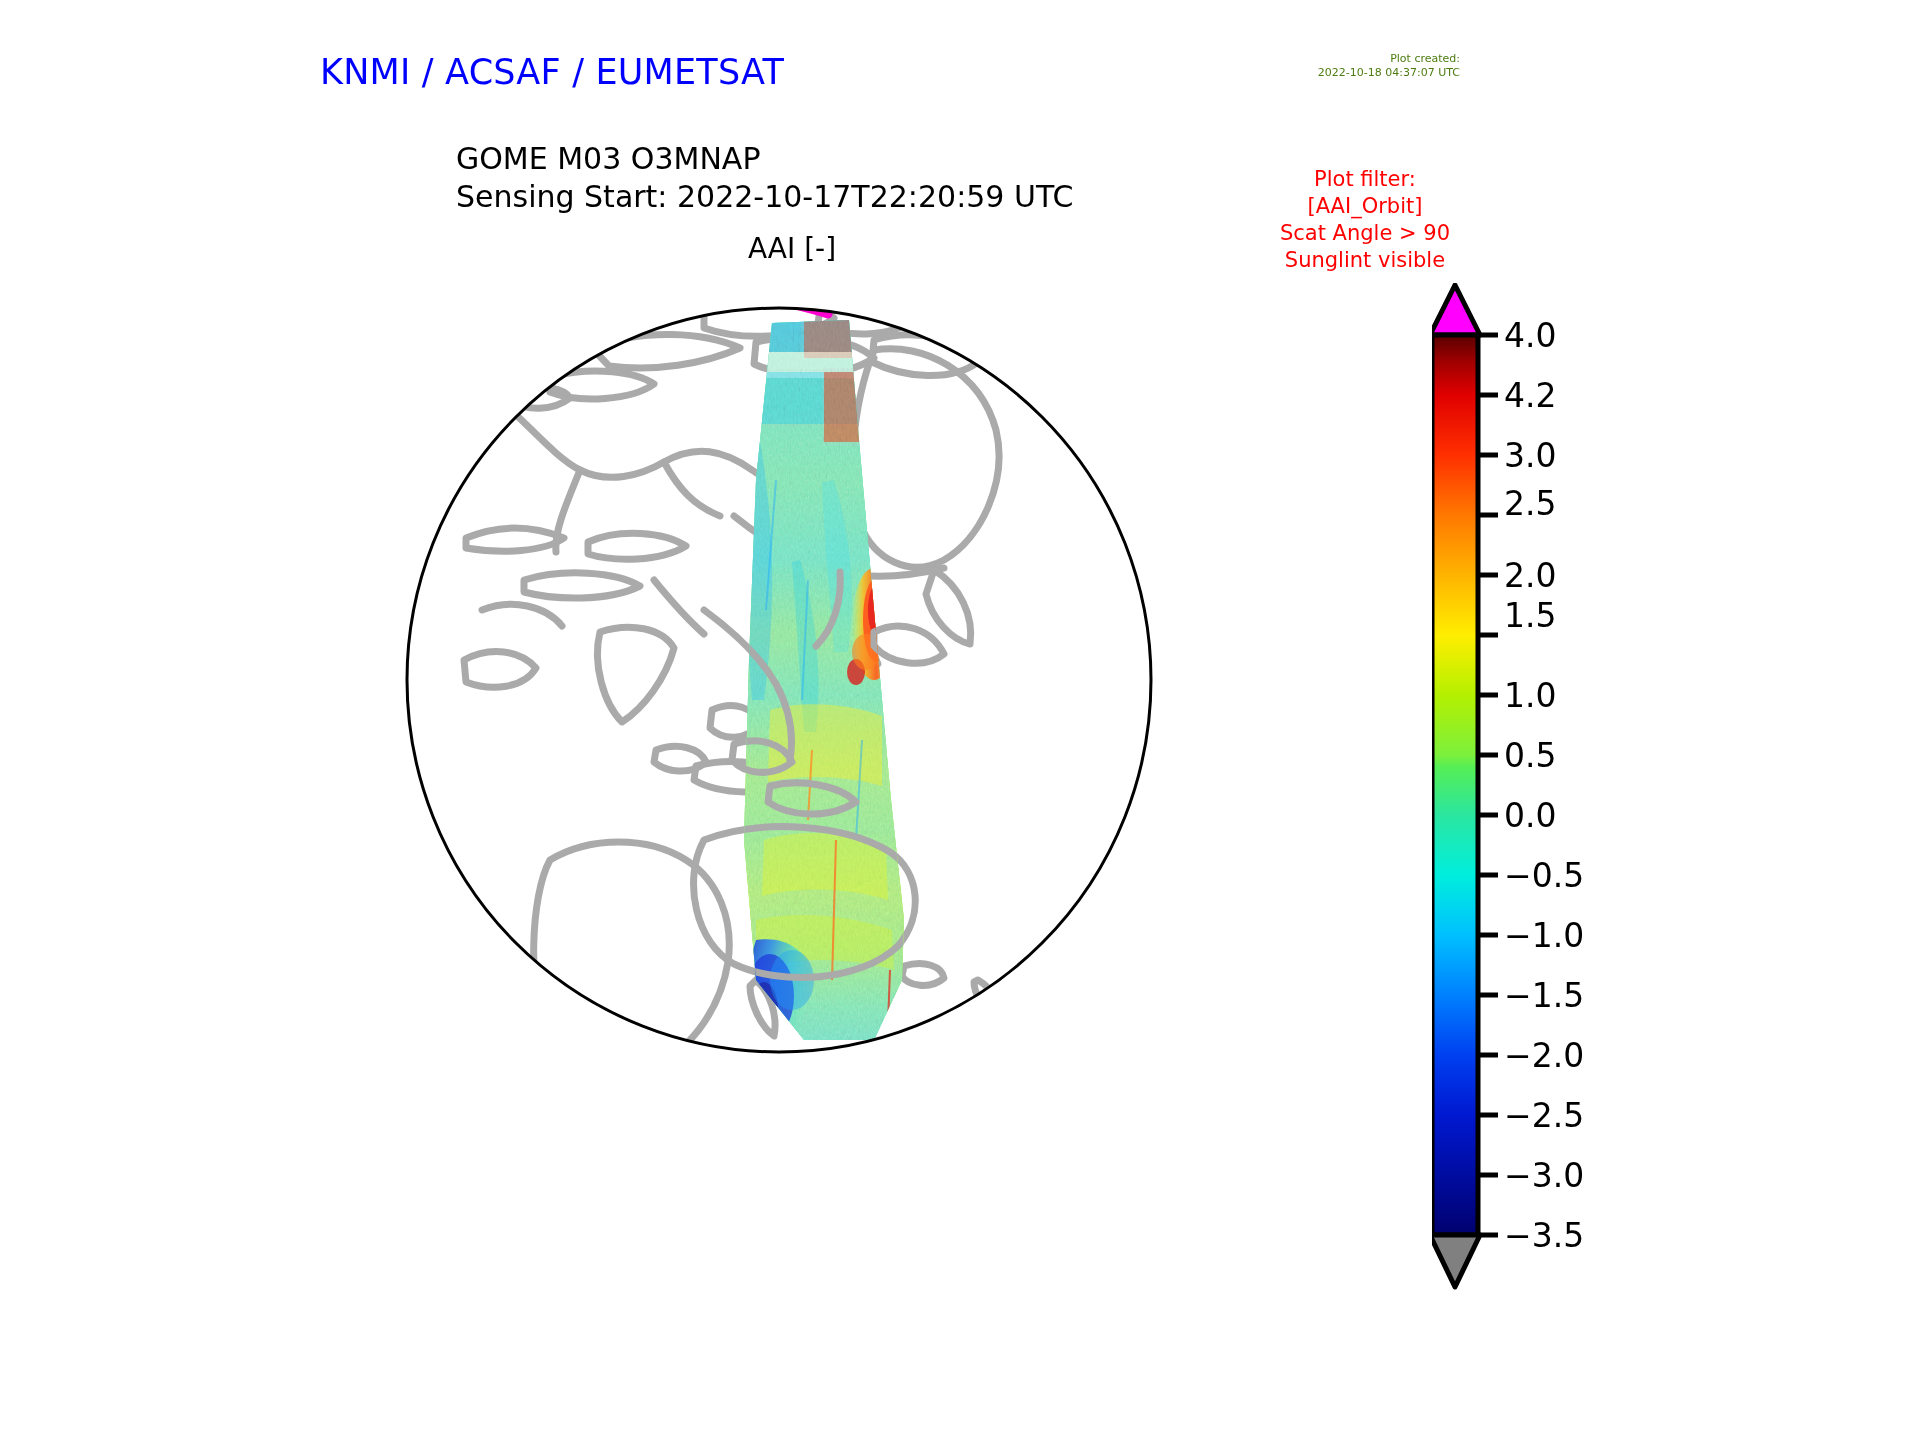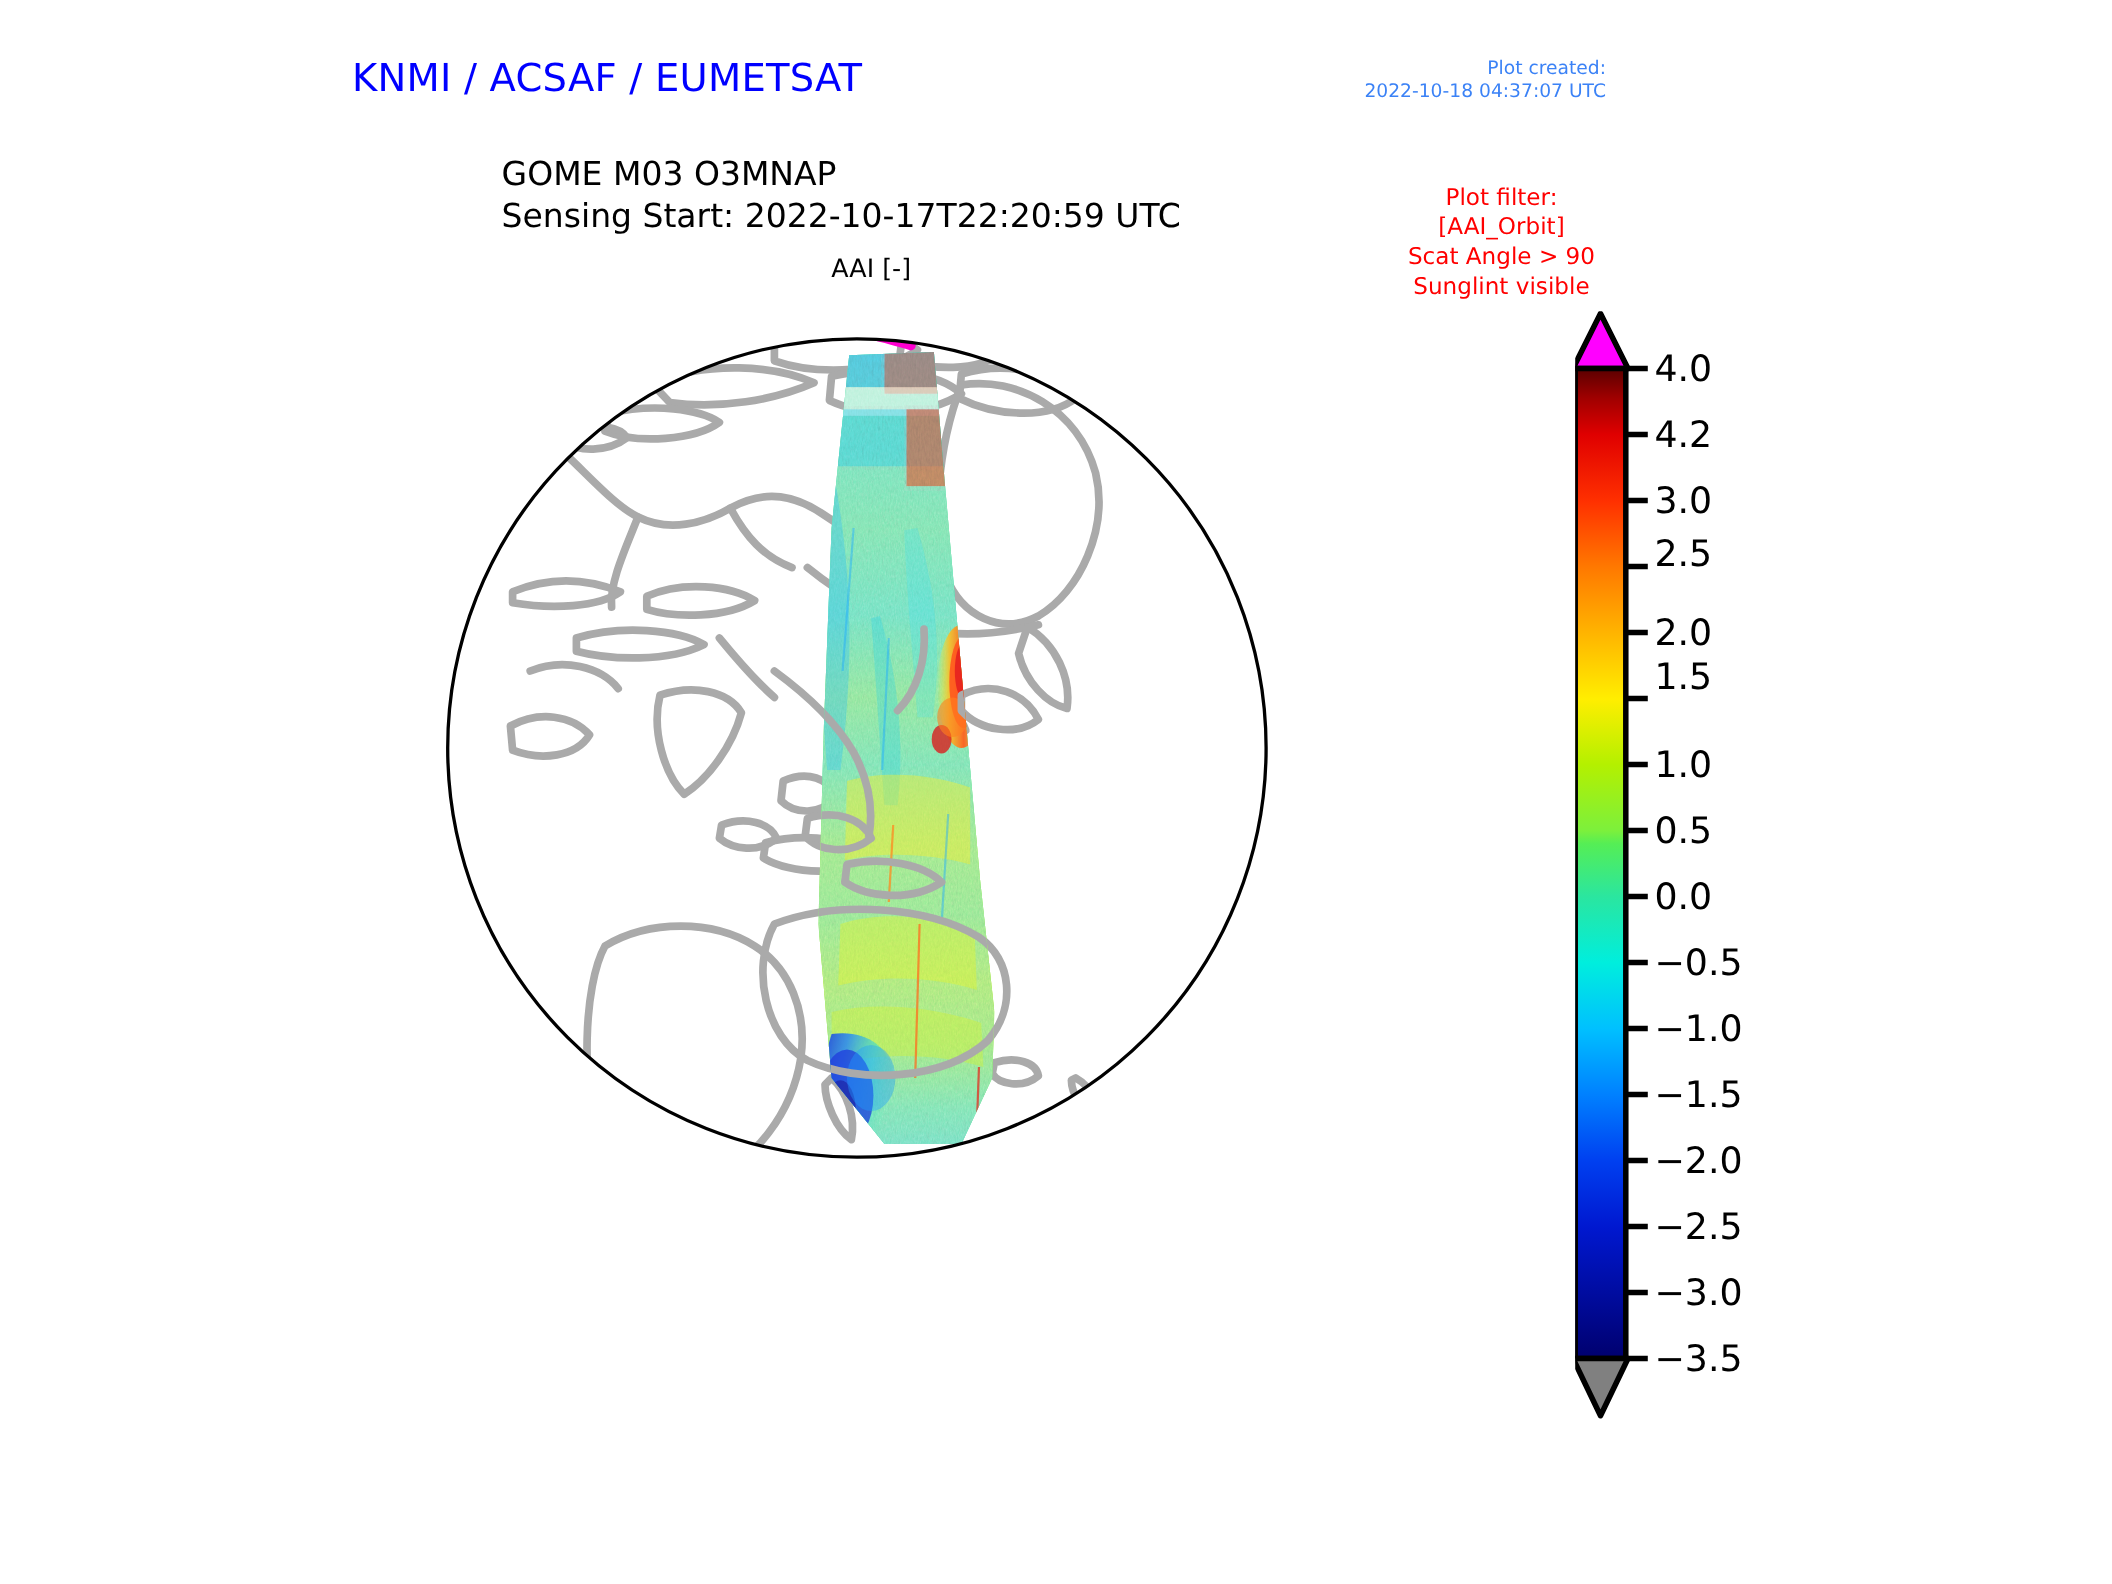--- a/index.html
+++ b/index.html
@@ -5,24 +5,24 @@
   html,body{margin:0;padding:0;background:#ffffff;}
   body{width:1920px;height:1440px;position:relative;overflow:hidden;
        font-family:"DejaVu Sans","Liberation Sans",sans-serif;color:#000;}
 
   .abs{position:absolute;}
 
   
   #org-title{left:0;top:52px;width:1104px;text-align:center;
              font-size:35px;color:#0000ff;letter-spacing:.2px;white-space:nowrap;}
 
-  #created-block{right:460px;top:52px;text-align:right;font-size:17px;line-height:1.25;color:#3b82f6;}
+  #created-block{right:460px;top:52px;text-align:right;font-size:11px;line-height:1.25;color:#4d7c0f;}
 
   #run-block{left:412px;top:140px;font-size:30px;line-height:1.28;color:#000;white-space:nowrap;margin-left:44px;}
-  #var-title{left:412px;top:232px;width:760px;text-align:center;font-size:23px;color:#000;}
+  #var-title{left:412px;top:232px;width:760px;text-align:center;font-size:28px;color:#000;}
 
   #filter-block{right:470px;top:166px;text-align:center;font-size:21px;line-height:1.28;color:#ff0000;}
 
   
   #map-area{left:404px;top:280px;width:1000px;height:1080px;}
   #globe-svg{position:absolute;left:0;top:0;}
 
   
   #cbar-wrap{left:1432px;top:283px;width:420px;height:1040px;}
   #cbar-svg{position:absolute;left:0;top:0;}

